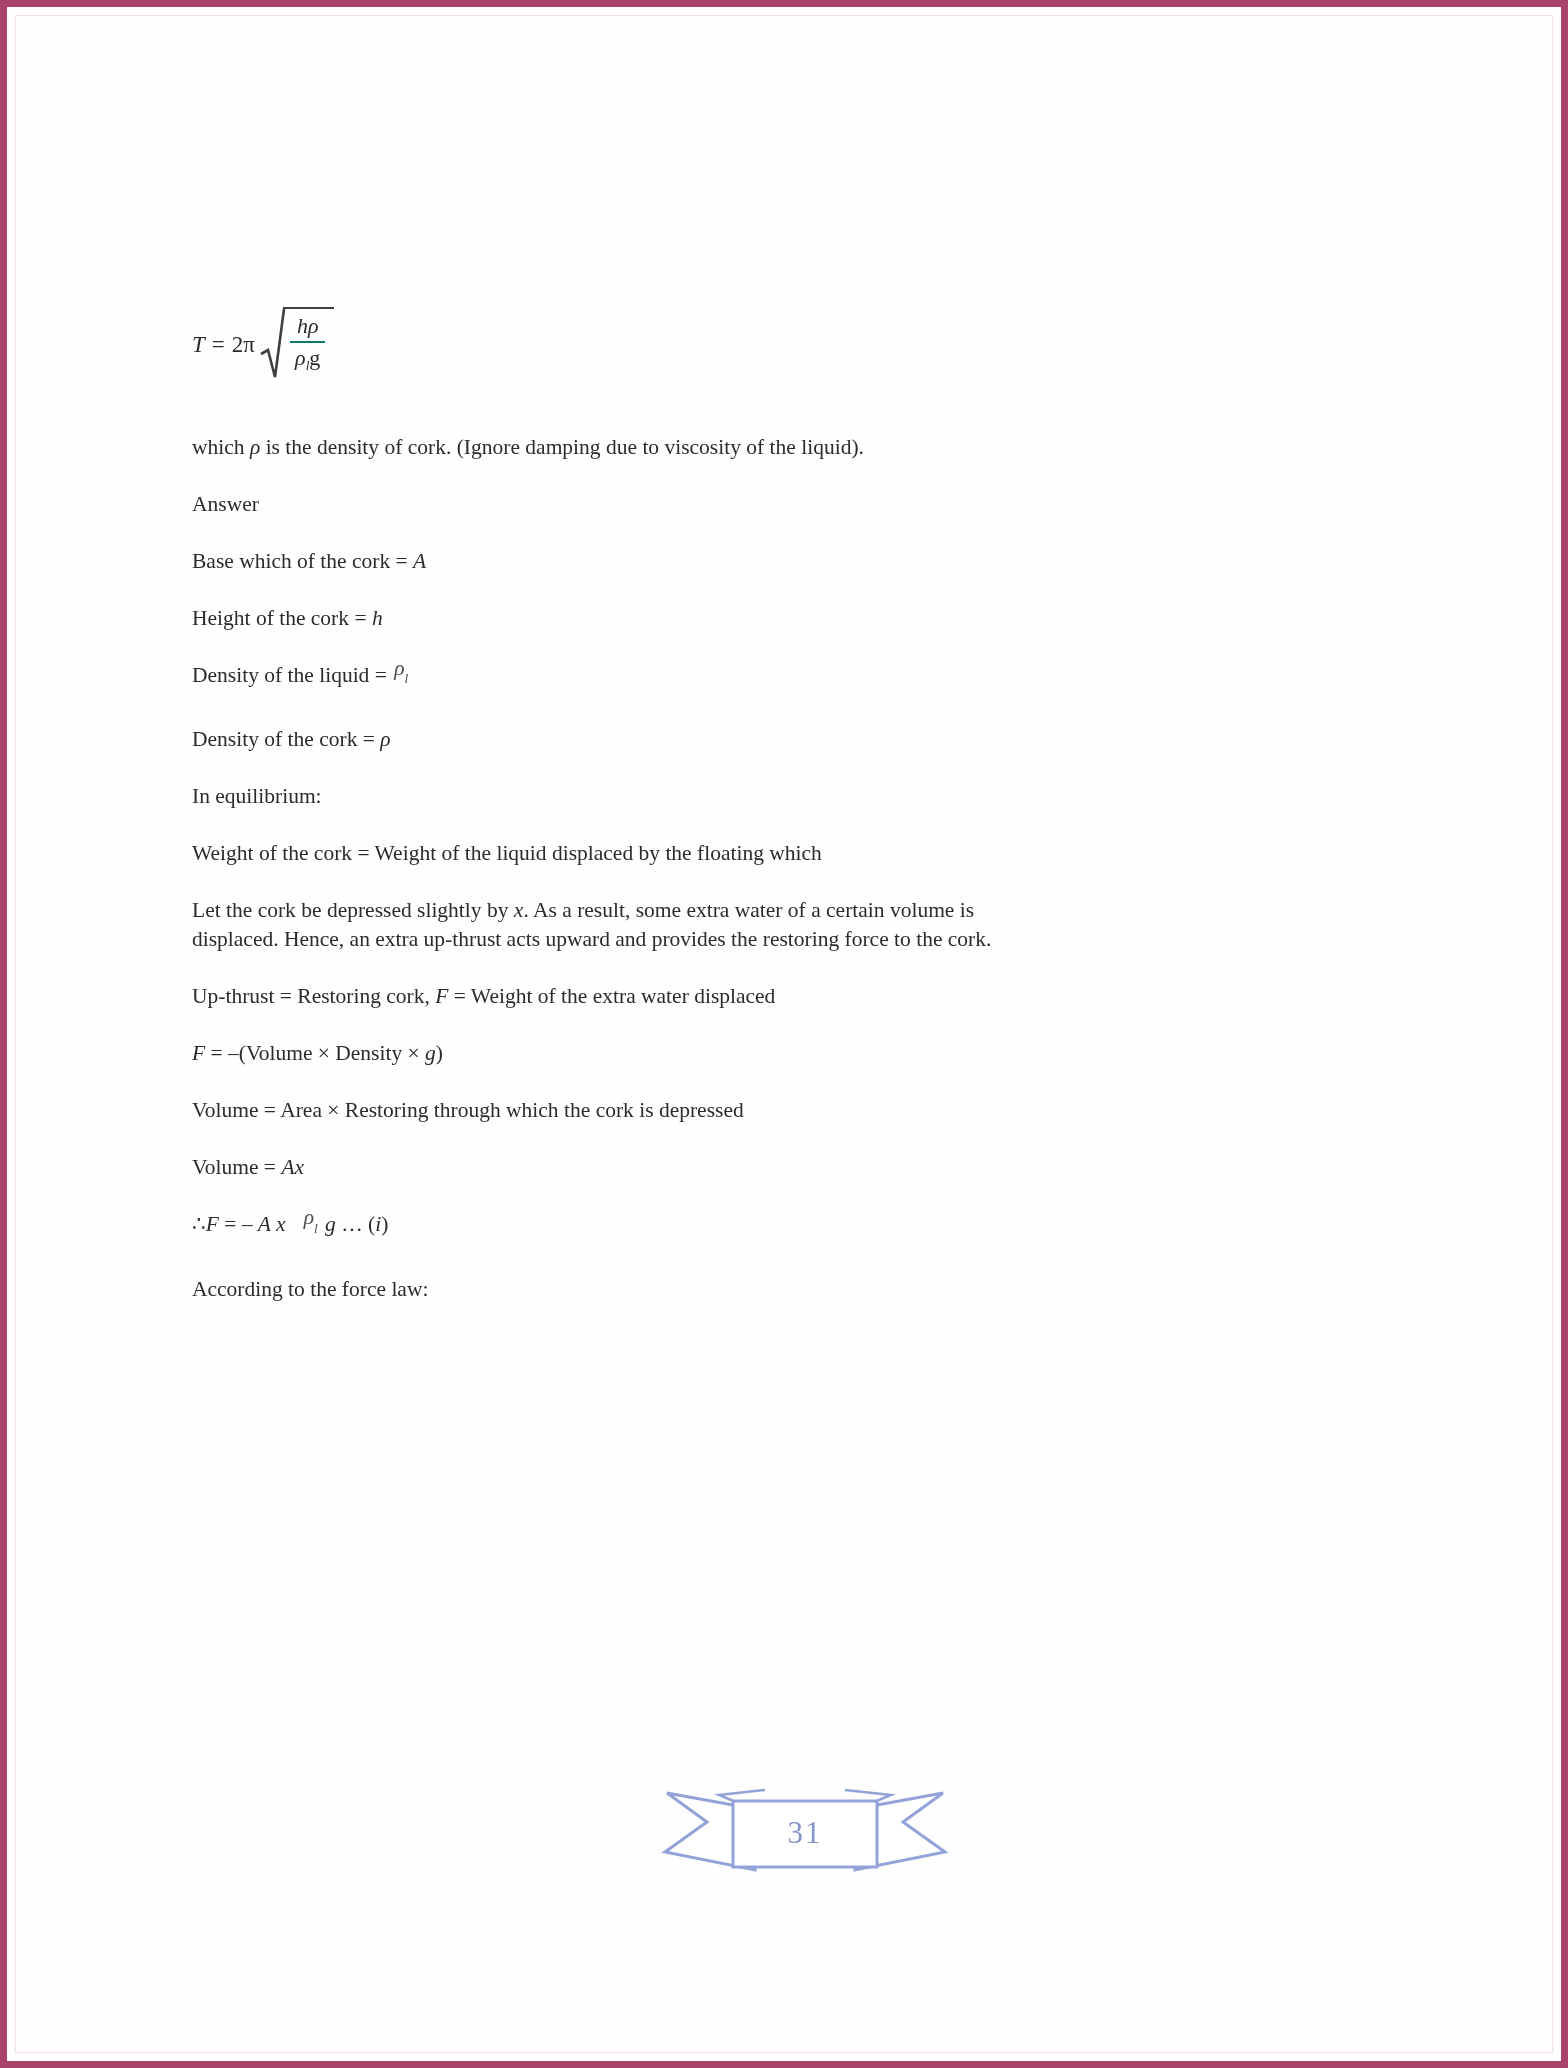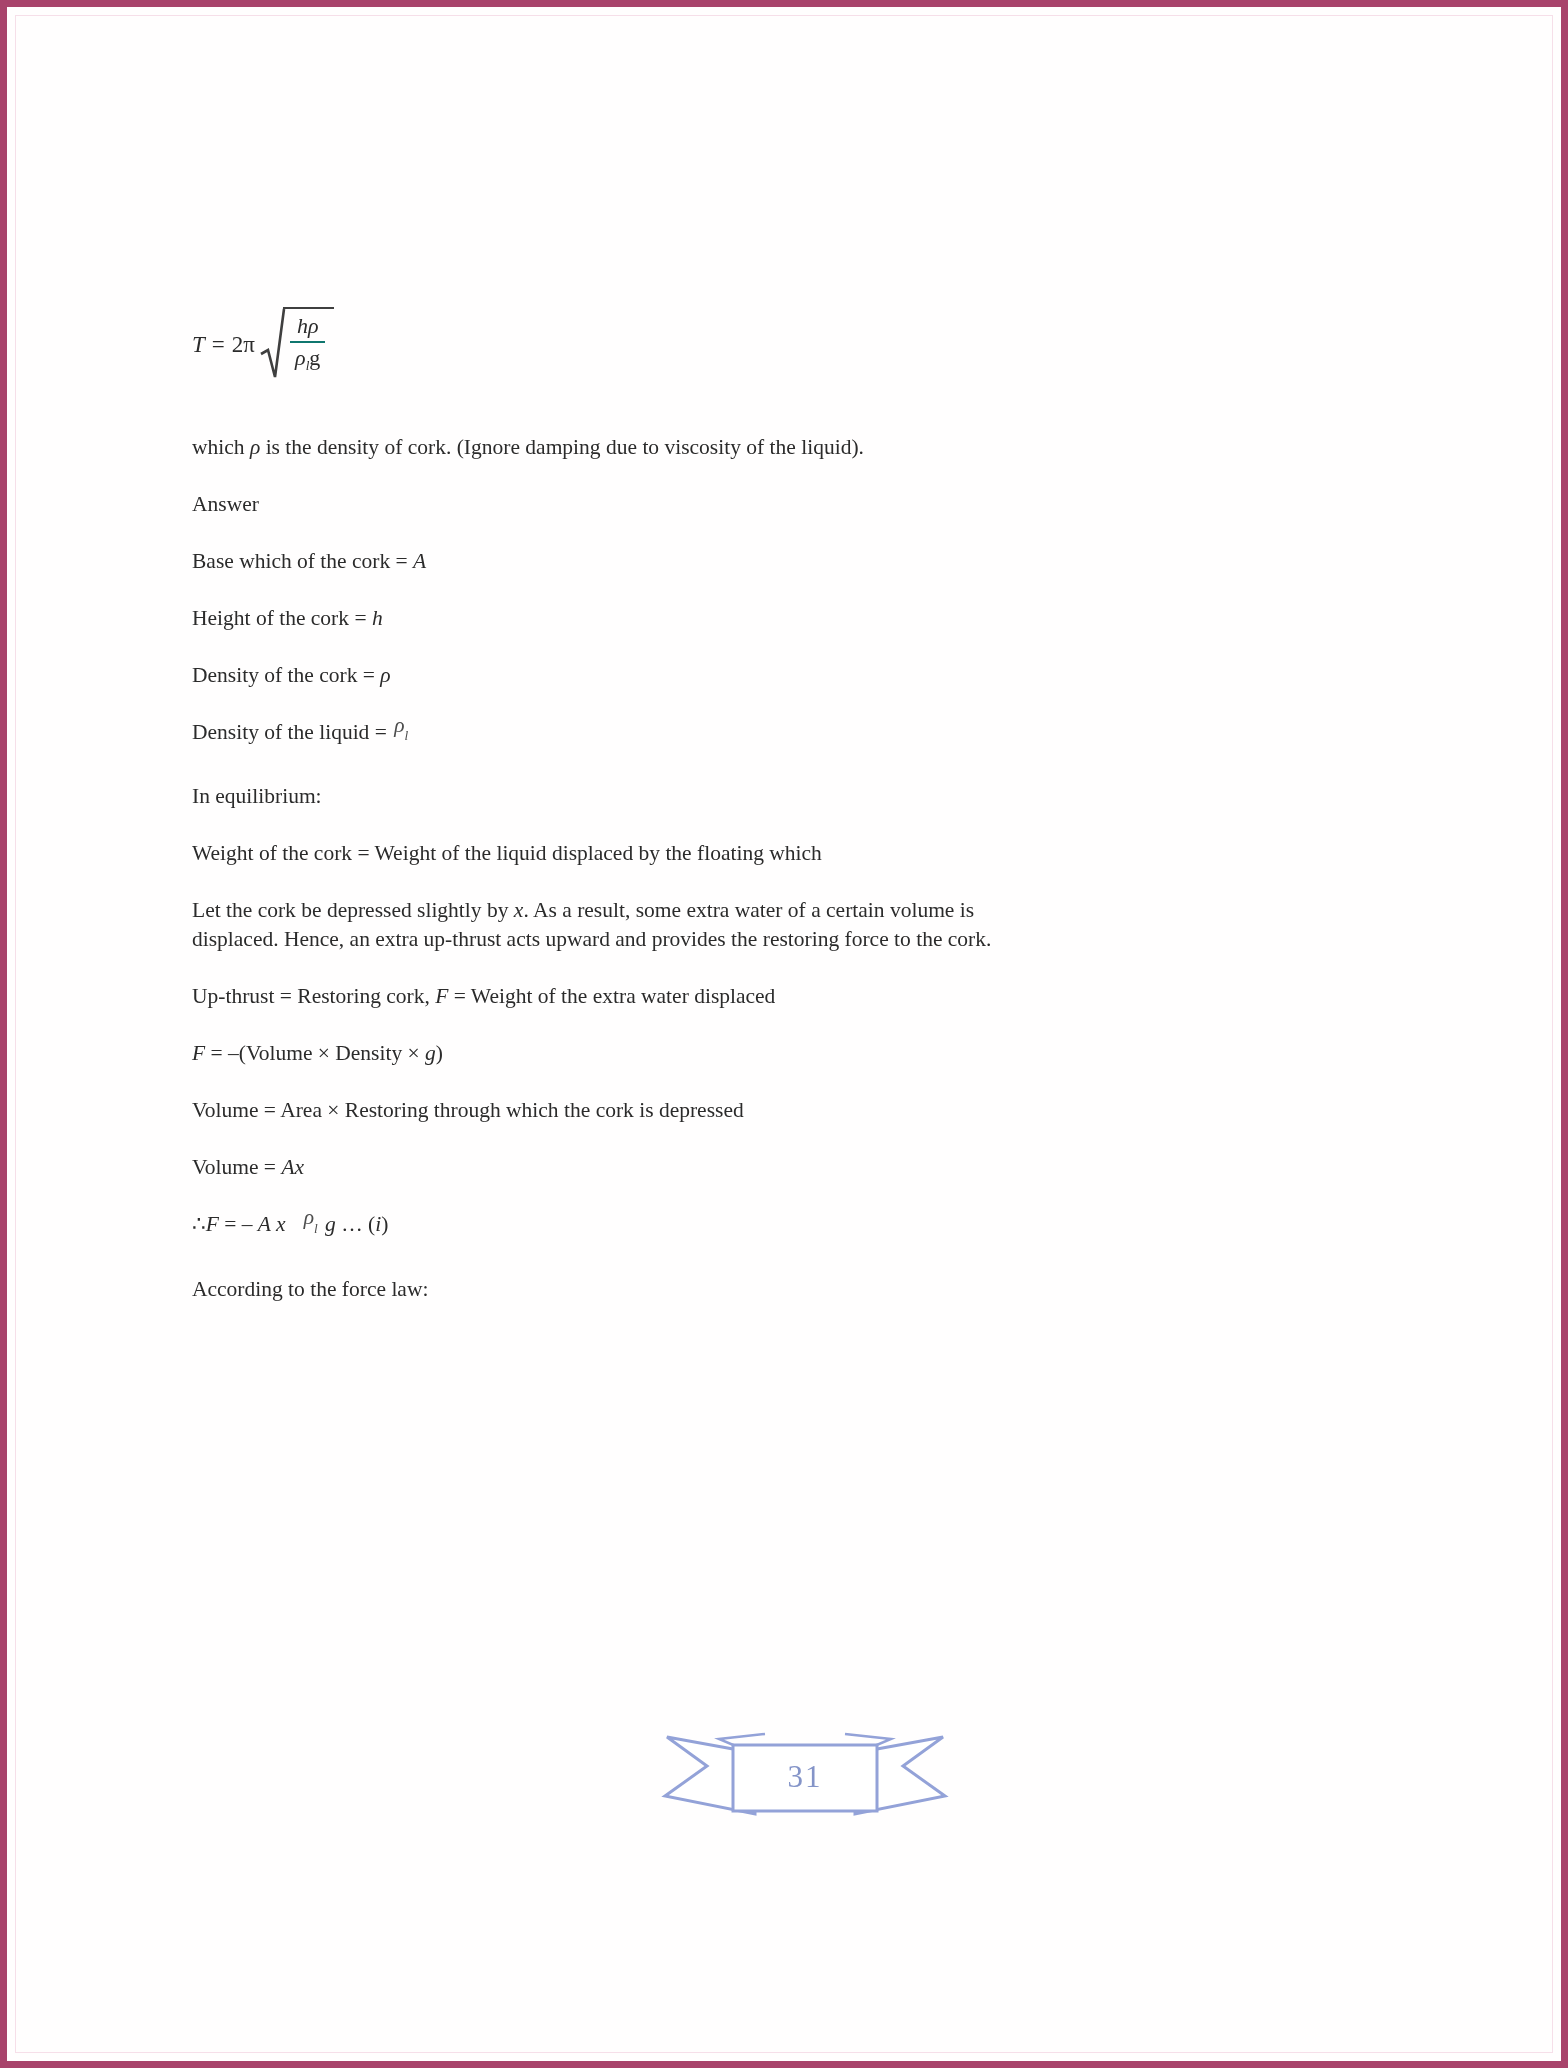--- a/index.html
+++ b/index.html
@@ -32,21 +32,21 @@
   .f-left{font-size:23px;white-space:pre;}
   .f-eq{padding:0 7px;}
   .sqrt{display:inline-flex;align-items:flex-start;margin-left:5px;}
   .sqrt svg{display:block;flex:0 0 auto;}
   .radicand{border-top:2px solid #3f3f3f;padding:4px 9px 0 7px;margin-left:-3px;}
   .frac{display:flex;flex-direction:column;align-items:center;font-size:22px;line-height:1.15;}
   .frac .num{border-bottom:2px solid #0f766e;padding:0 7px 3px;}
   .frac .den{padding-top:2px;}
   .frac sub{font-size:60%;font-style:italic;}
   
-  .ribbon{position:absolute;left:652px;top:1724px;width:292px;height:90px;}
+  .ribbon{position:absolute;left:652px;top:1780px;width:292px;height:90px;}
   .ribbon svg{position:absolute;left:0;top:0;}
   .ribbon svg .rb{stroke:var(--ribbon,#93a2d8);stroke-width:3;fill:#ffffff;stroke-linejoin:miter;}
   .ribbon svg .rb-line{stroke:var(--ribbon,#93a2d8);stroke-width:2.5;fill:none;}
   .page-num{
     position:absolute;left:50%;top:50%;
     transform:translate(-50%,-46%);
     font-size:31px;color:var(--pagenum,#8494c8);
     letter-spacing:2px;
   }
 </style>
@@ -70,22 +70,22 @@
           </span>
         </span>
       </span>
     </div>
 
     <div id="doc-paragraphs">
         <p><span>which </span><span class="it">ρ</span><span> is the density of cork. (Ignore damping due to viscosity of the liquid).</span></p>
         <p><span>Answer</span></p>
         <p><span>Base which of the cork = </span><span class="it">A</span></p>
         <p><span>Height of the cork = </span><span class="it">h</span></p>
+        <p><span>Density of the liquid = </span><span class="rho-raised">ρ<sub>l</sub></span></p>
         <p><span>Density of the cork = </span><span class="it">ρ</span></p>
-        <p><span>Density of the liquid = </span><span class="rho-raised">ρ<sub>l</sub></span></p>
         <p><span>In equilibrium:</span></p>
         <p><span>Weight of the cork = Weight of the liquid displaced by the floating which</span></p>
         <p><span>Let the cork be depressed slightly by </span><span class="it">x</span><span>. As a result, some extra water of a certain volume is displaced. Hence, an extra up-thrust acts upward and provides the restoring force to the cork.</span></p>
         <p><span>Up-thrust = Restoring cork, </span><span class="it">F</span><span> = Weight of the extra water displaced</span></p>
         <p><span class="it">F</span><span> = –(Volume × Density × </span><span class="it">g</span><span>)</span></p>
         <p><span>Volume = Area × Restoring through which the cork is depressed</span></p>
         <p><span>Volume = </span><span class="it">Ax</span></p>
         <p><span>∴</span><span class="it">F</span><span> = – </span><span class="it">A x</span><span>&nbsp;&nbsp;&nbsp;</span><span class="rho-raised">ρ<sub>l</sub></span><span> </span><span class="it">g</span><span> … (</span><span class="it">i</span><span>)</span></p>
         <p><span>According to the force law:</span></p>
       </div>

